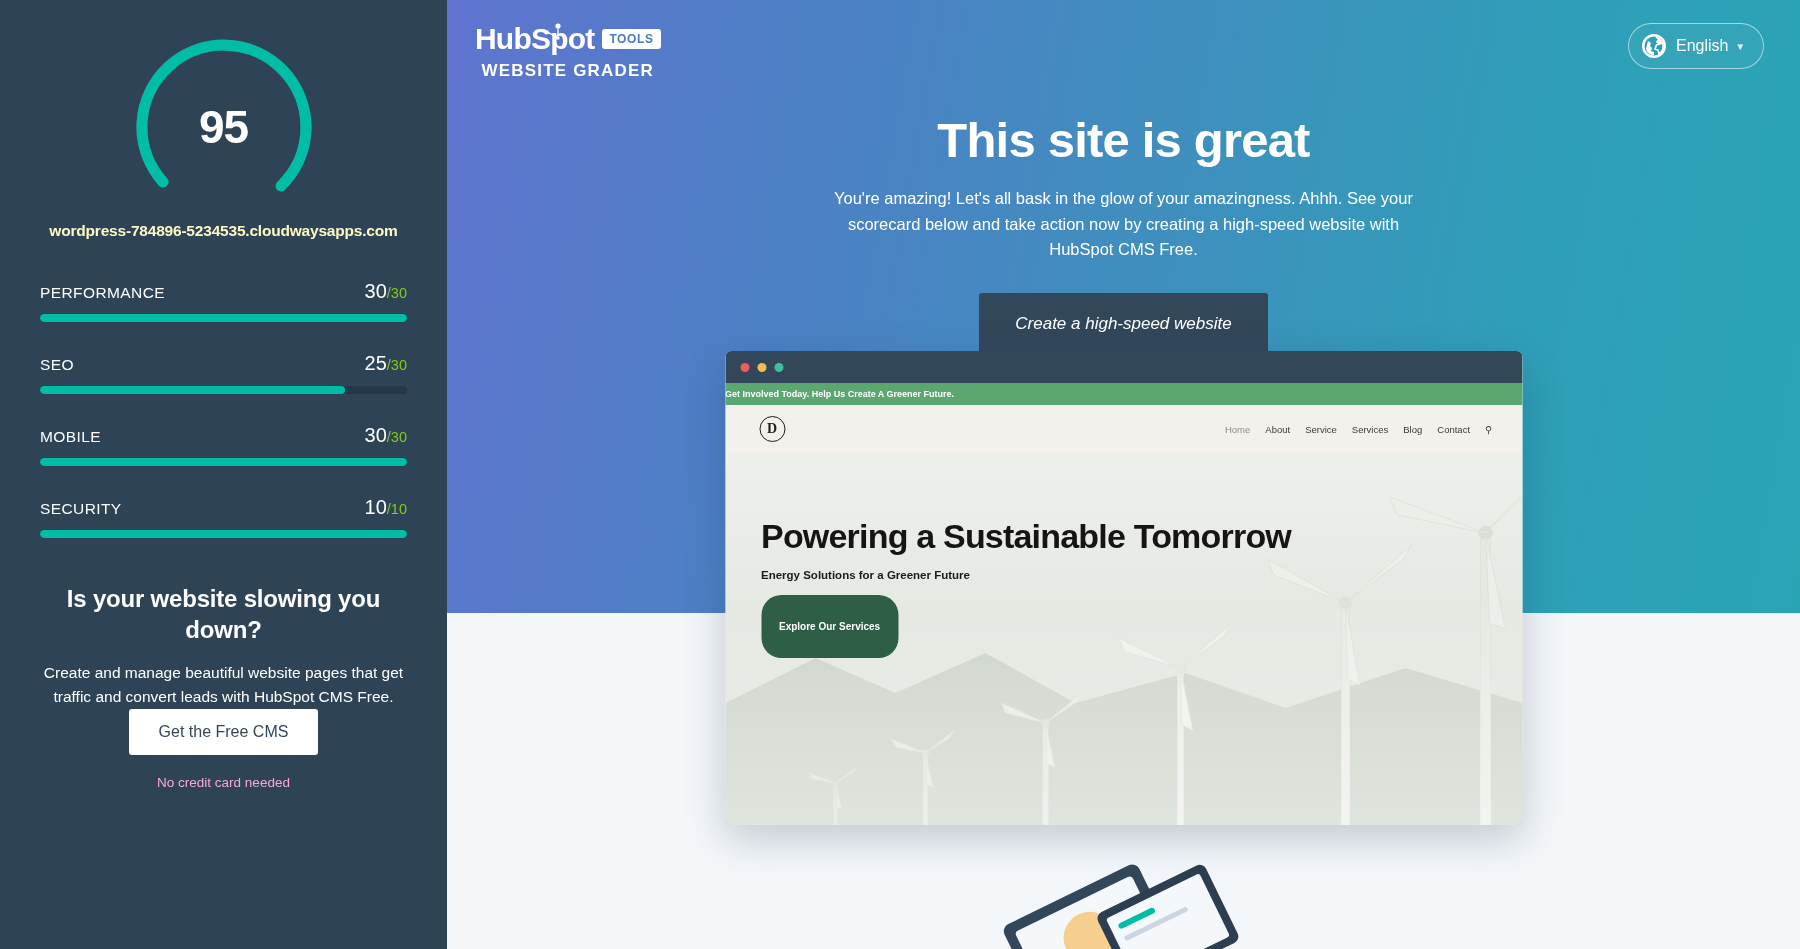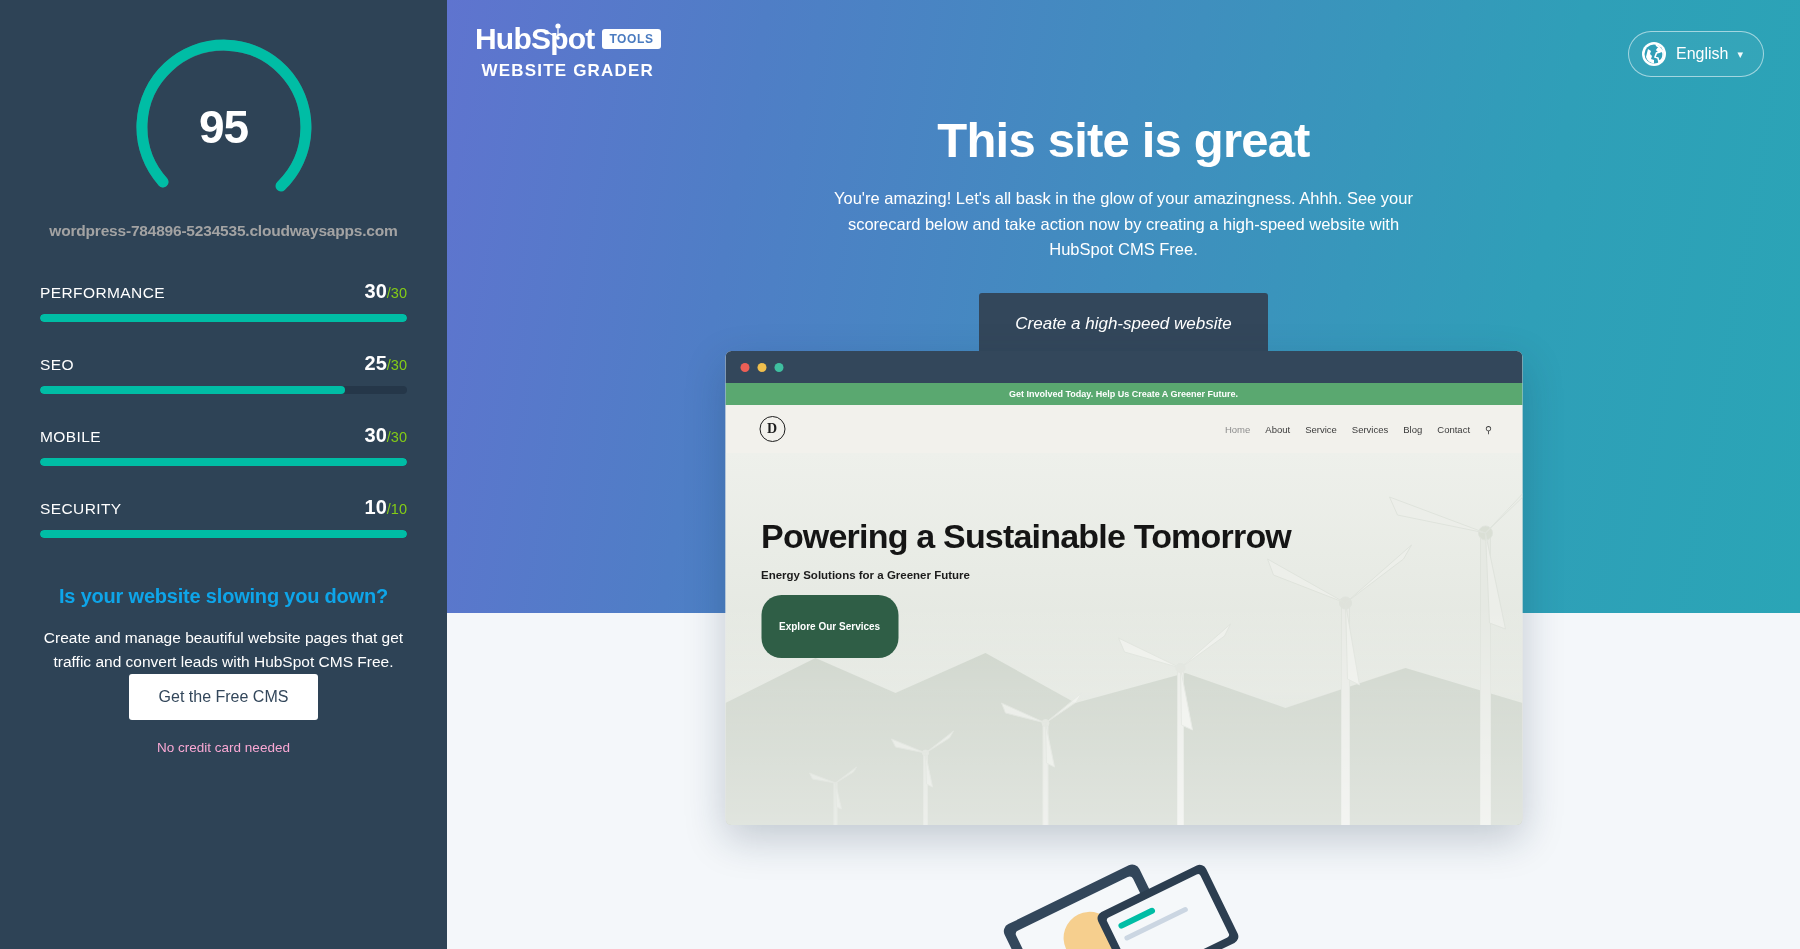--- a/index.html
+++ b/index.html
@@ -31,47 +31,47 @@
     position: absolute;
     left: 0; right: 0; top: 86px;
     text-align: center;
     font-size: 46px;
     font-weight: 700;
     color: #ffffff;
     letter-spacing: -1px;
   }
   .site-url {
     text-align: center;
-    color: #a3a3a3;
+    color: #fef9c3;
     font-size: 15.5px;
     font-weight: 700;
     margin-top: 8px;
     letter-spacing: -0.2px;
   }
 
   .metrics { margin-top: 40px; }
   .metric { margin-bottom: 30px; }
   .metric-head {
     display: flex; align-items: baseline; justify-content: space-between;
     margin-bottom: 11px;
   }
   .metric-label {
     color: #ffffff; font-size: 15.5px; letter-spacing: 0.4px;
   }
   .metric-value { color: #ffffff; font-size: 14px; }
-  .metric-value .num { font-size: 20px; font-weight: 700; }
+  .metric-value .num { font-size: 20px; font-weight: 400; }
   .metric-value .den { font-size: 14.5px; color: #84cc16; }
   .bar-track {
     height: 8px; border-radius: 5px; background: #253749; overflow: hidden;
   }
   .bar-fill { height: 100%; border-radius: 5px; background: #00bda5; }
 
   .cta-block { margin-top: 46px; text-align: center; }
   .cta-title {
-    color: #0ea5e9; font-size: 20px; font-weight: 700; line-height: 1.28;
+    color: #ffffff; font-size: 24px; font-weight: 700; line-height: 1.28;
     letter-spacing: -0.2px;
   }
   .cta-desc {
     color: #ffffff; font-size: 15.5px; line-height: 1.55; margin-top: 16px;
   }
   .cta-button {
     display: inline-block;
     background: #ffffff; color: #33475b;
     border: none; border-radius: 3px;
     font-size: 16px; font-family: inherit;
@@ -106,21 +106,21 @@
   .logo-badge {
     background: #fff; color: #4a7bc0; font-size: 12px; font-weight: 700;
     border-radius: 3px; padding: 3px 7px; letter-spacing: 0.6px;
   }
   .logo-sub {
     color: #fff; font-size: 17px; font-weight: 700; letter-spacing: 1.2px;
     margin-top: 5px;
   }
 
   .lang-pill {
-    position: absolute; right: 36px; top: 31px; z-index: 4;
+    position: absolute; right: 36px; top: 23px; z-index: 4;
     display: flex; align-items: center; gap: 9px;
     border: 1.5px solid rgba(255,255,255,0.55);
     border-radius: 30px; padding: 9px 20px 9px 12px;
     color: #fff; font-size: 16px; cursor: pointer;
     background: rgba(255,255,255,0.04);
   }
   .chev { font-size: 11px; opacity: 0.95; }
 
   .hero-content { position: relative; z-index: 2; text-align: center; padding-top: 112px; }
   .hero-title {
@@ -152,21 +152,21 @@
   .browser-bar {
     height: 32px; background: #33475b;
     display: flex; align-items: center; gap: 8px; padding-left: 15px;
   }
   .dot { width: 9px; height: 9px; border-radius: 50%; }
   .dot.r { background: #ec5f56; }
   .dot.y { background: #f0bf4d; }
   .dot.g { background: #3fbfa0; }
 
   .announce {
-    background: #5aa870; color: #fff; text-align: center;
+    background: #5aa870; color: #fff; text-align: left;
     font-size: 9px; font-weight: 700; padding: 6px 0;
   }
   .site-nav {
     background: #f2f1ec;
     display: flex; align-items: center; justify-content: space-between;
     padding: 11px 30px 11px 34px;
     height: 48px;
   }
   .site-logo {
     width: 26px; height: 26px; border: 1.6px solid #1d1d1d; border-radius: 50%;

